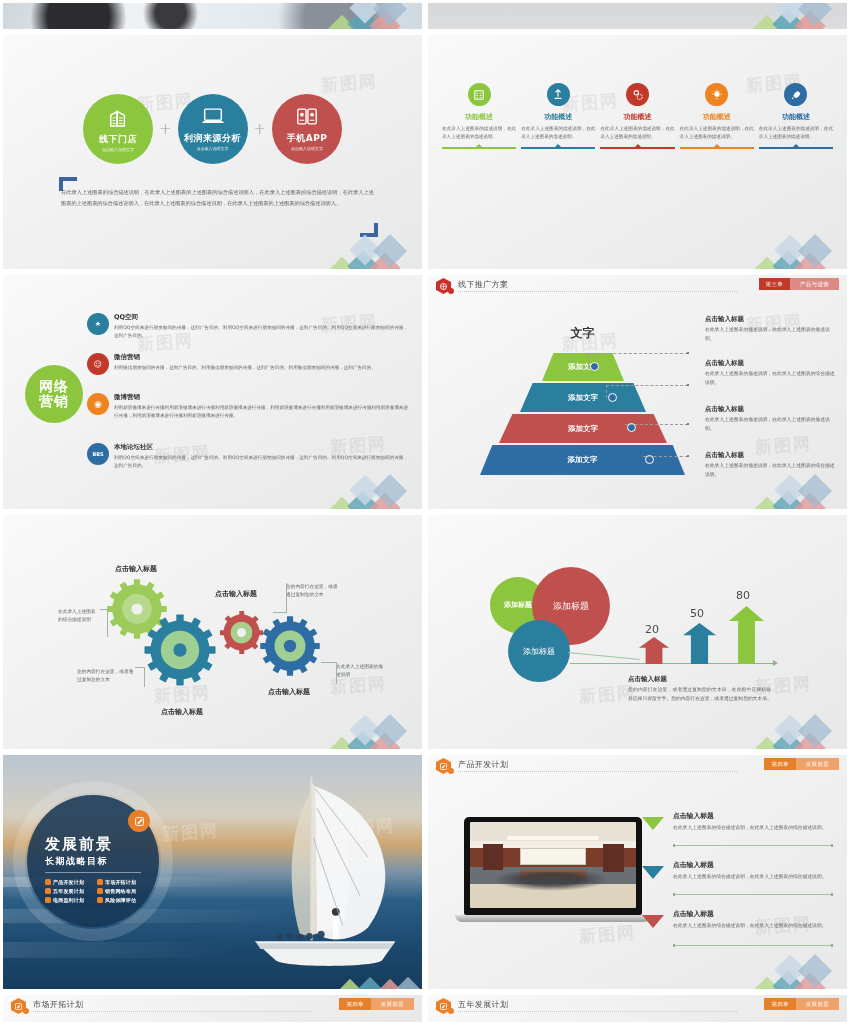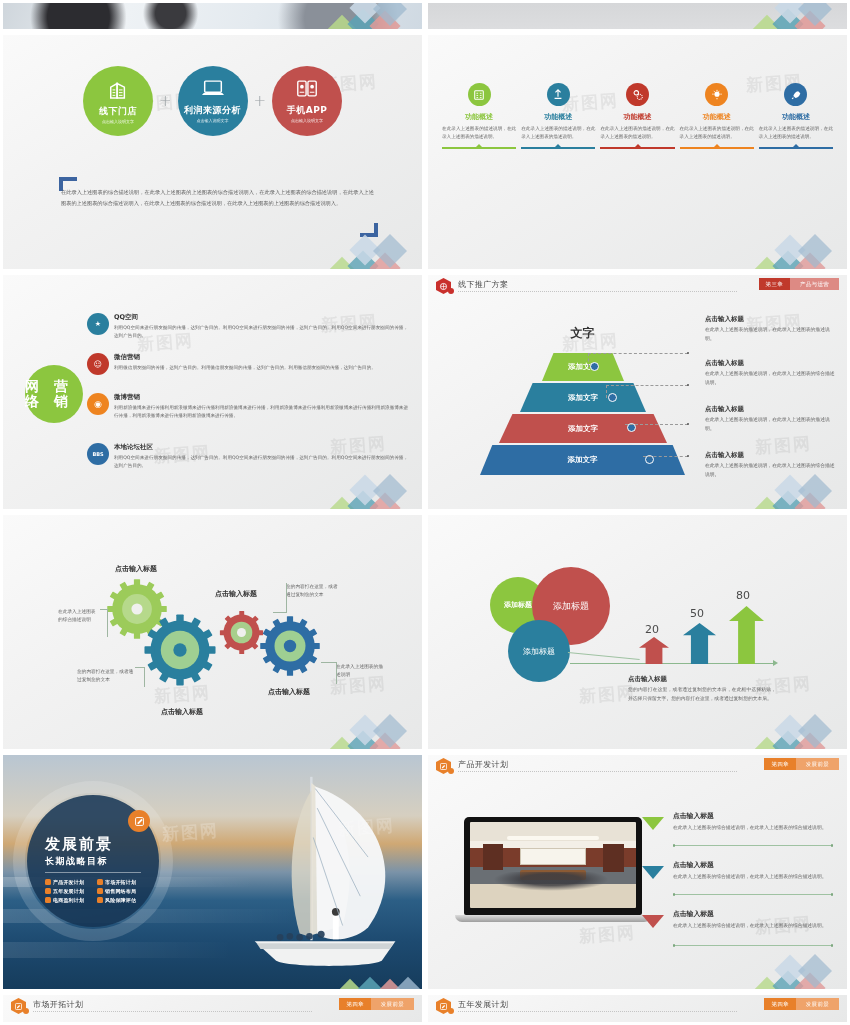--- a/index.html
+++ b/index.html
@@ -52,21 +52,21 @@
     transform:rotate(-4deg);
   }
   .wm.a{ left:32%; top:24%; }
   .wm.b{ left:76%; top:16%; }
   .wm.c{ left:36%; top:72%; }
   .wm.d{ left:78%; top:68%; }
   
   .deco{ position:absolute; right:2px; bottom:0px; width:96px; height:48px; }
   .dia{ position:absolute; transform:rotate(45deg); }
   
-  .c3wrap{ position:absolute; left:0; top:22px; width:100%; height:88px; display:flex; align-items:center; justify-content:center; gap:0; }
+  .c3wrap{ position:absolute; left:0; top:50px; width:100%; height:88px; display:flex; align-items:center; justify-content:center; gap:0; }
   .bigcirc{ width:70px; height:70px; border-radius:50%; display:flex; flex-direction:column; align-items:center; justify-content:center; color:#fff; }
   .bigcirc .ci{ margin-bottom:2px; }
   .bigcirc .lbl{ font-size:9px; font-weight:bold; letter-spacing:.5px; }
   .bigcirc .sub{ font-size:4px; opacity:.92; margin-top:1px; }
   .plus{ font-size:15px; color:#9aa0a4; margin:0 6px; font-weight:300; }
   .bracket{ position:absolute; width:18px; height:14px; }
   .s1txt{
     position:absolute; left:58px; right:48px; top:152px; font-size:5.2px;
     line-height:2.05; color:#5d5d5d; text-align:justify;
   }
@@ -74,21 +74,21 @@
   .feat5{ position:absolute; left:14px; right:14px; top:48px; display:flex; gap:5px; }
   .feat{ flex:1; display:flex; flex-direction:column; align-items:center; }
   .fcirc{ width:23px; height:23px; border-radius:50%; display:flex; align-items:center; justify-content:center; }
   .fttl{ font-size:7px; font-weight:bold; margin-top:6px; }
   .fdesc{ font-size:4.6px; line-height:1.85; color:#5f5f5f; margin-top:3px; text-align:justify; }
   .fbar{ width:100%; height:2.5px; margin-top:5px; position:relative; }
   .fbar .tri{ position:absolute; left:50%; top:-3px; margin-left:-3px; width:0;height:0;border-left:3px solid transparent;border-right:3px solid transparent; }
   
   .nmcircle{
     position:absolute; left:22px; top:90px; width:58px; height:58px; border-radius:50%;
-    background:#8cc63f; color:#fff; display:flex; flex-direction:row; align-items:center; justify-content:center;
+    background:#8cc63f; color:#fff; display:flex; flex-direction:column; align-items:center; justify-content:center;
     font-size:14px; font-weight:bold; line-height:1.08; letter-spacing:1px;
   }
   .nmitem{ position:absolute; left:84px; right:14px; display:flex; gap:5px; }
   .nmico{ width:22px; height:22px; border-radius:50%; flex:0 0 22px; display:flex; align-items:center; justify-content:center; color:#fff; font-size:7px; font-weight:bold; }
   .nmttl{ font-size:6.5px; font-weight:bold; color:#333; margin-bottom:1.5px; }
   .nmdesc{ font-size:4.6px; line-height:1.75; color:#5f5f5f; text-align:justify; }
   
   .pyr{ position:absolute; left:52px; top:52px; width:205px; height:140px; }
   .ptitle{ position:absolute; left:0; top:-2px; width:100%; text-align:center; font-size:12px; font-weight:bold; color:#333; }
   .plvl{ position:absolute; display:flex; align-items:center; justify-content:center; color:#fff; font-weight:bold; font-size:7.5px; }

